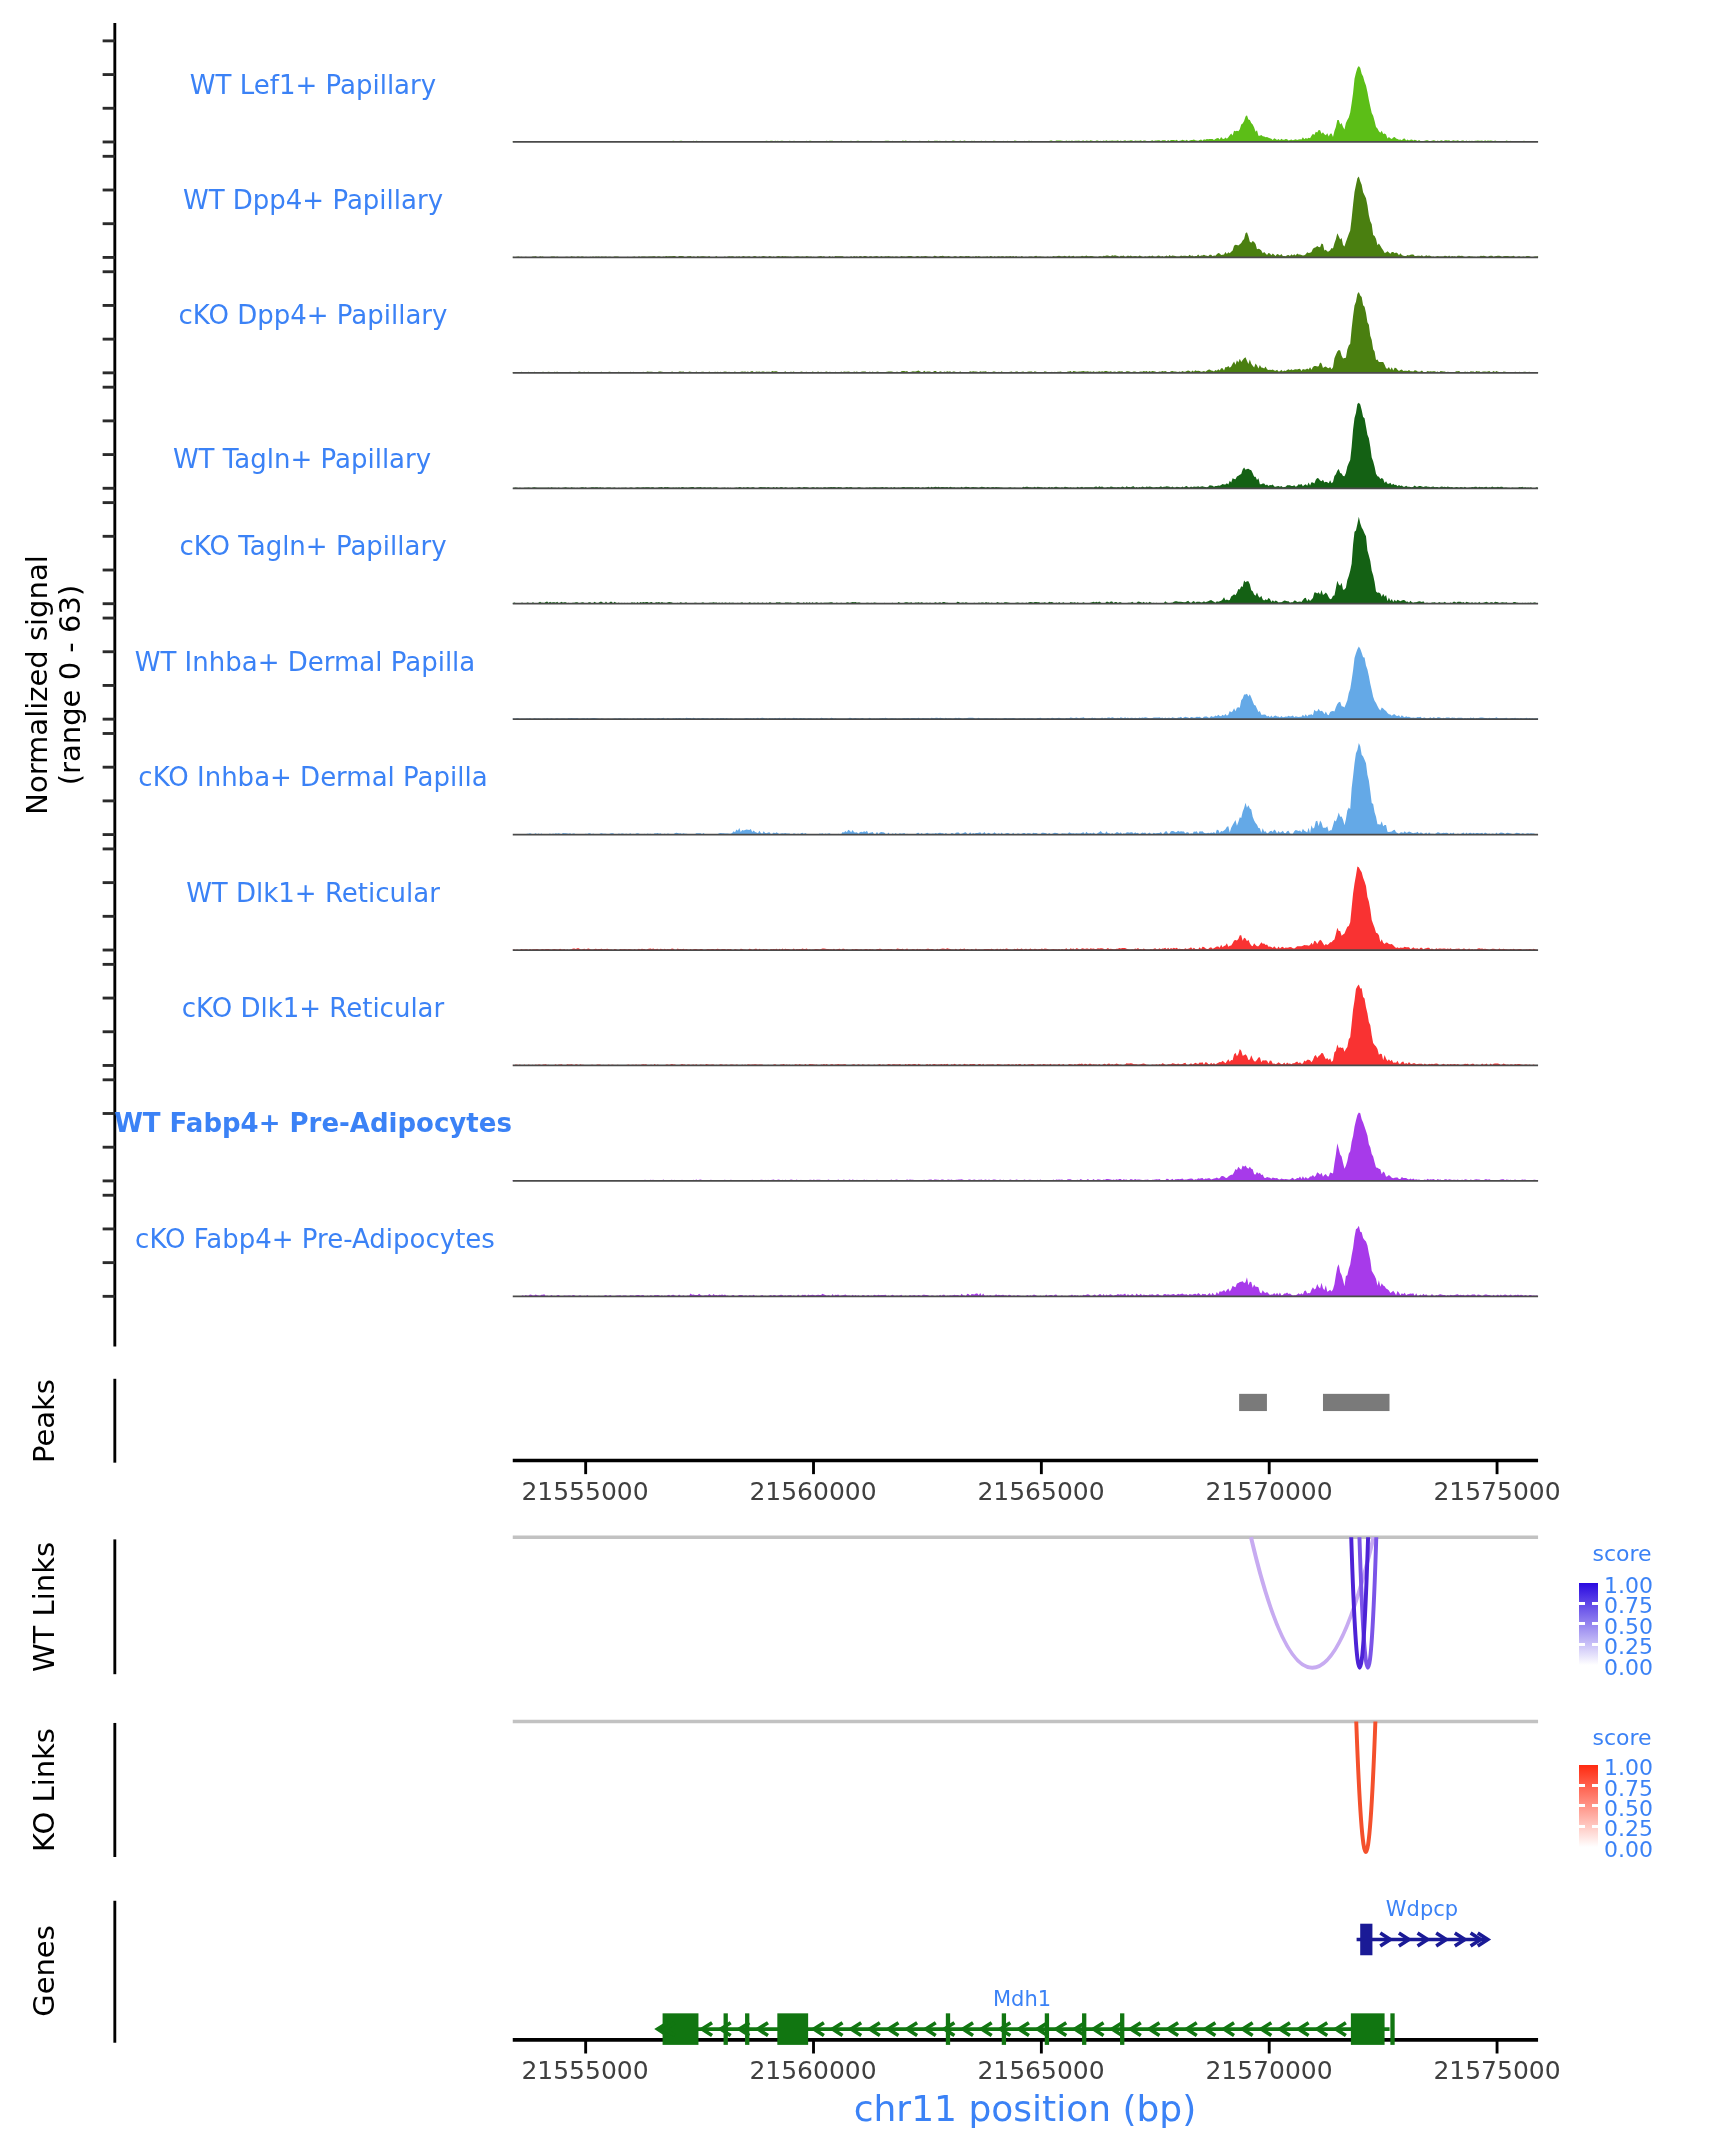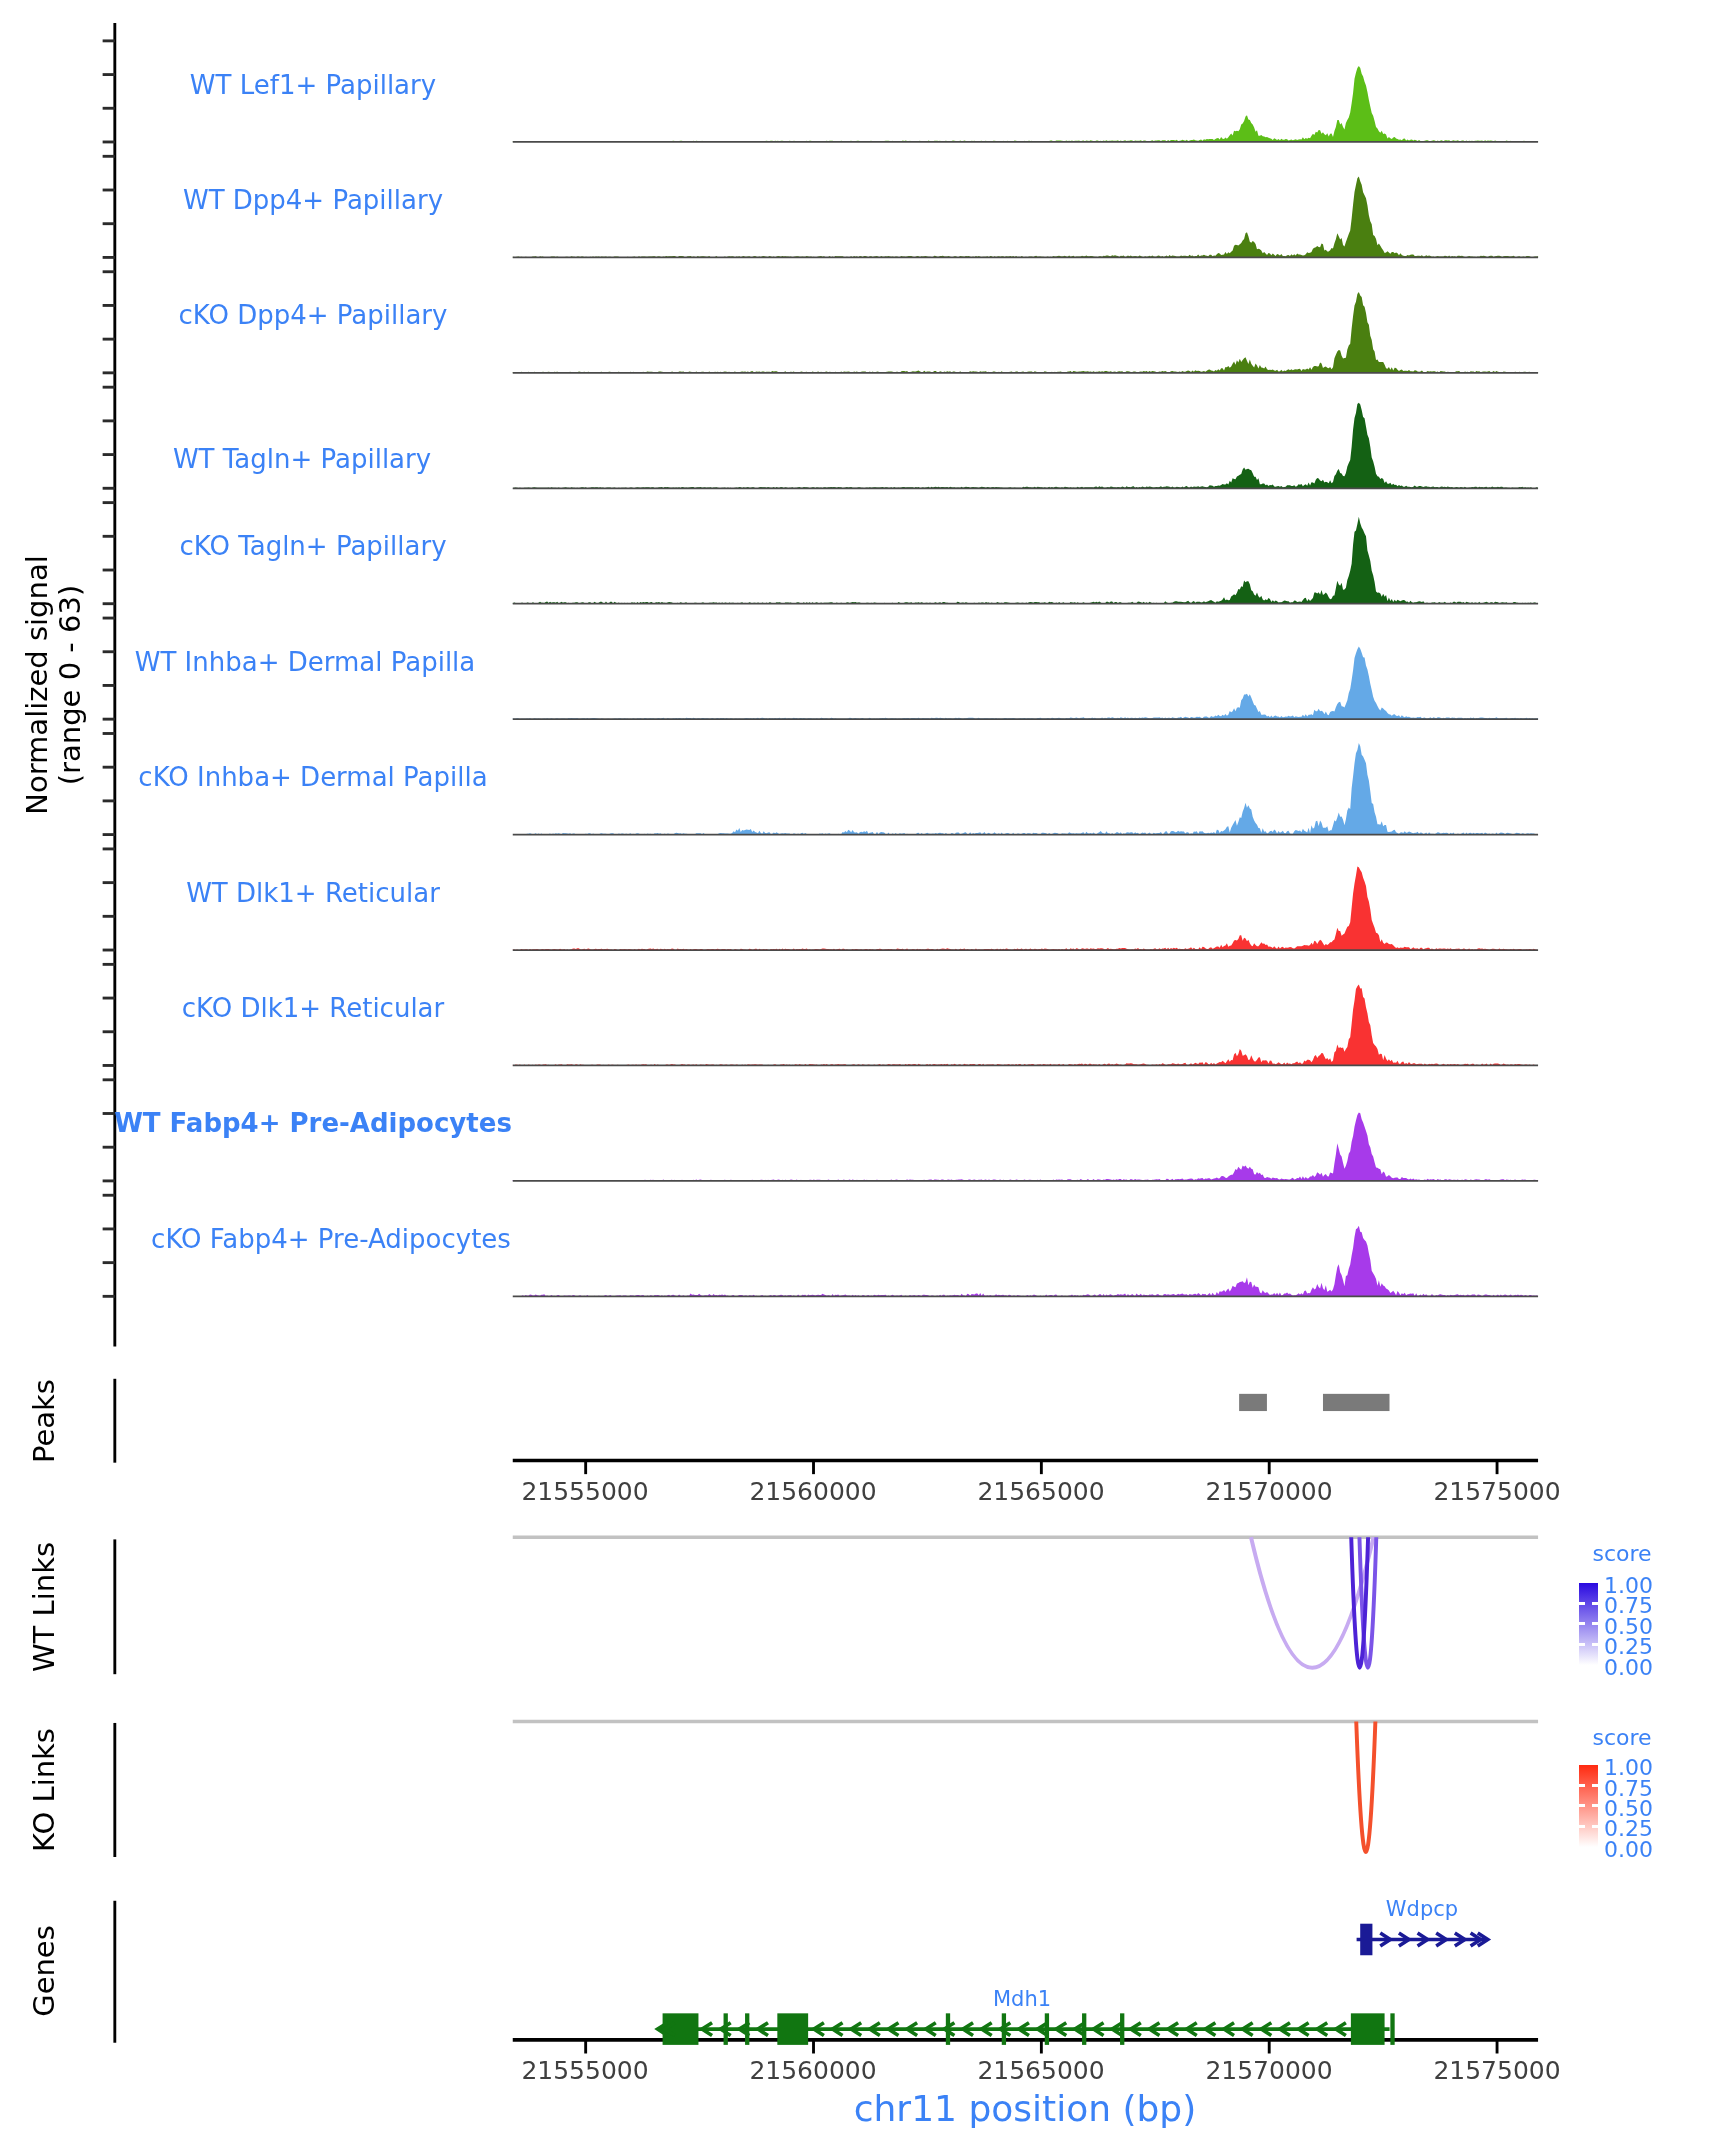--- a/index.html
+++ b/index.html
@@ -195,21 +195,21 @@
 <div class="lbl track-label center" style="left:313px;top:85px;">WT Lef1+ Papillary</div>
     <div class="lbl track-label center" style="left:313px;top:200px;">WT Dpp4+ Papillary</div>
     <div class="lbl track-label center" style="left:313px;top:315px;">cKO Dpp4+ Papillary</div>
     <div class="lbl track-label center" style="left:302px;top:431px;margin-top:28px;">WT Tagln+ Papillary</div>
     <div class="lbl track-label center" style="left:313px;top:546px;">cKO Tagln+ Papillary</div>
     <div class="lbl track-label center" style="left:305px;top:662px;">WT Inhba+ Dermal Papilla</div>
     <div class="lbl track-label center" style="left:313px;top:777px;">cKO Inhba+ Dermal Papilla</div>
     <div class="lbl track-label center" style="left:313px;top:893px;">WT Dlk1+ Reticular</div>
     <div class="lbl track-label center" style="left:313px;top:1008px;">cKO Dlk1+ Reticular</div>
     <div class="lbl track-label center" style="left:313px;top:1123px;font-weight:bold;">WT Fabp4+ Pre-Adipocytes</div>
-    <div class="lbl track-label center" style="left:331px;top:1239px;">cKO Fabp4+ Pre-Adipocytes</div>
+    <div class="lbl track-label center" style="left:315px;top:1239px;">cKO Fabp4+ Pre-Adipocytes</div>
     <div class="lbl tick-label" style="left:585px;top:1477px;">21555000</div>
     <div class="lbl tick-label" style="left:813px;top:1477px;">21560000</div>
     <div class="lbl tick-label" style="left:1041px;top:1477px;">21565000</div>
     <div class="lbl tick-label" style="left:1269px;top:1477px;">21570000</div>
     <div class="lbl tick-label" style="left:1497px;top:1477px;">21575000</div>
     <div class="lbl tick-label" style="left:585px;top:2056px;">21555000</div>
     <div class="lbl tick-label" style="left:813px;top:2056px;">21560000</div>
     <div class="lbl tick-label" style="left:1041px;top:2056px;">21565000</div>
     <div class="lbl tick-label" style="left:1269px;top:2056px;">21570000</div>
     <div class="lbl tick-label" style="left:1497px;top:2056px;">21575000</div>

